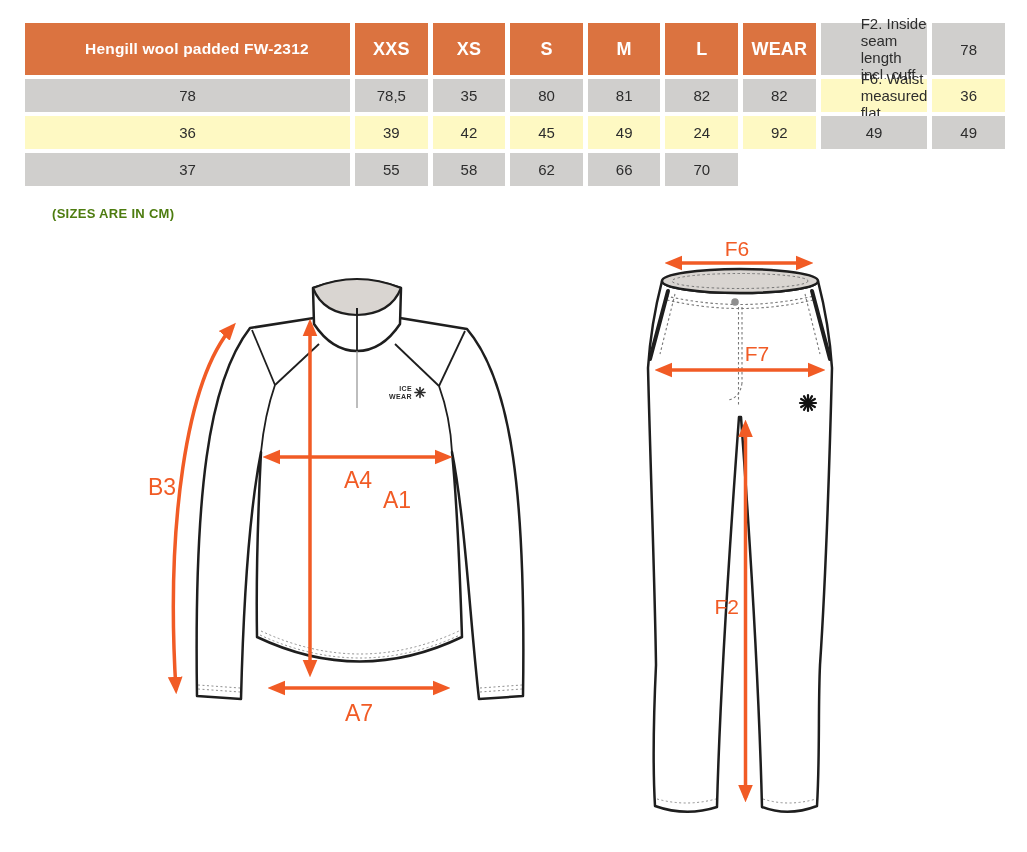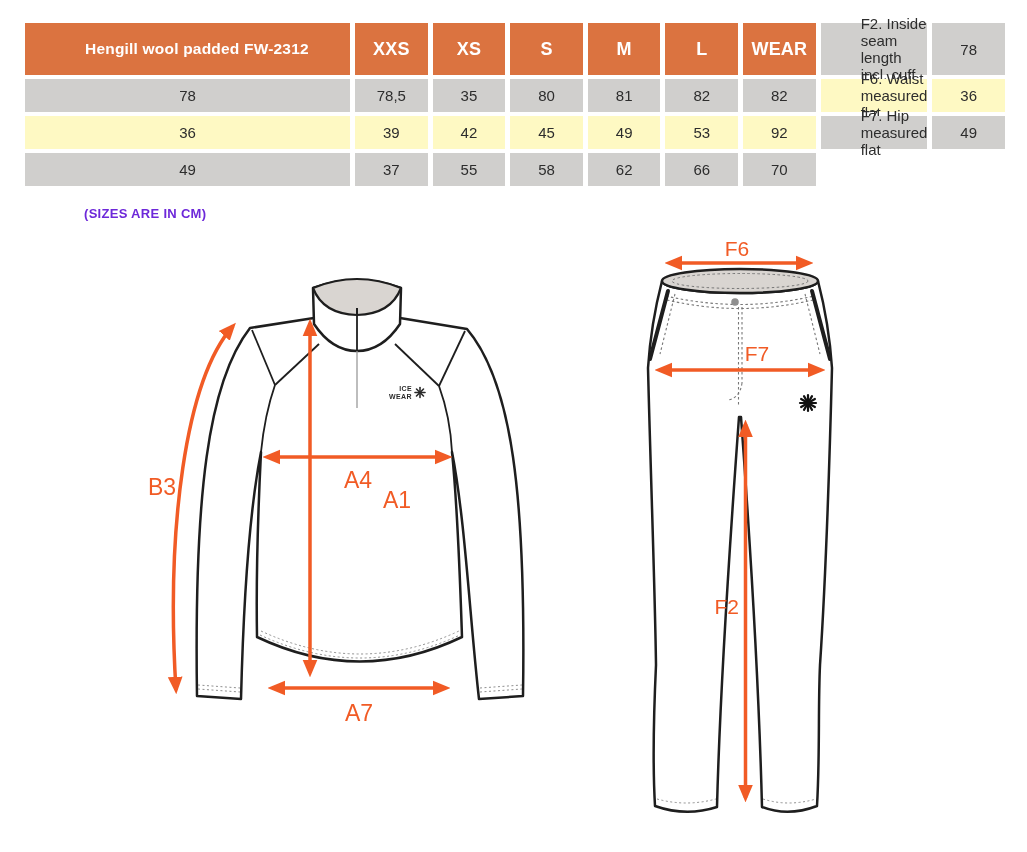--- a/index.html
+++ b/index.html
@@ -10,21 +10,21 @@
               grid-template-columns:325px repeat(8,1fr);
               grid-template-rows:52px 33px 33px 33px;gap:4px 5px;}
   .th{background:#DB7340;color:#fff;font-weight:bold;font-size:18px;
       display:flex;align-items:center;justify-content:center;letter-spacing:.2px;}
   .th.product{justify-content:flex-start;padding-left:60px;font-size:15.5px;}
   .td{background:#D0CFCD;color:#2d2d2d;font-size:15px;
       display:flex;align-items:center;justify-content:center;}
   .td.light{background:#fef9c3;}
   .td.rowlabel{justify-content:flex-start;padding-left:40px;}
   
-  .sizes-note{position:absolute;left:84px;top:206px;color:#6d28d9;
+  .sizes-note{position:absolute;left:52px;top:206px;color:#4d7c0f;
               font-size:13px;font-weight:bold;letter-spacing:.3px;}
   
   .sweater-svg{position:absolute;left:140px;top:240px;}
   .pants-svg{position:absolute;left:635px;top:240px;}
   svg text.mlabel{fill:#F15B25;font-family:"Liberation Sans",sans-serif;font-size:23px;}
   svg text.mlabel-sm{fill:#F15B25;font-family:"Liberation Sans",sans-serif;font-size:21px;}
   svg text.logo{fill:#2b2b2b;font-family:"Liberation Sans",sans-serif;
                 font-size:7px;font-weight:bold;letter-spacing:.4px;}
 </style>
 </head>
@@ -51,24 +51,23 @@
     <div class="td">82</div>
     <div class="td">82</div>
 
     <div class="td light rowlabel">F6. Waist measured flat</div>
     <div class="td light">36</div>
     <div class="td light">36</div>
     <div class="td light">39</div>
     <div class="td light">42</div>
     <div class="td light">45</div>
     <div class="td light">49</div>
-    <div class="td light">53</div>
+    <div class="td light">24</div>
     <div class="td light">92</div>
 
-    <div class="td rowlabel">F7. Hip measured flat</div>
     <div class="td">49</div>
     <div class="td">49</div>
     <div class="td">37</div>
     <div class="td">55</div>
     <div class="td">58</div>
     <div class="td">62</div>
     <div class="td">66</div>
     <div class="td">70</div>
   </div>
 

